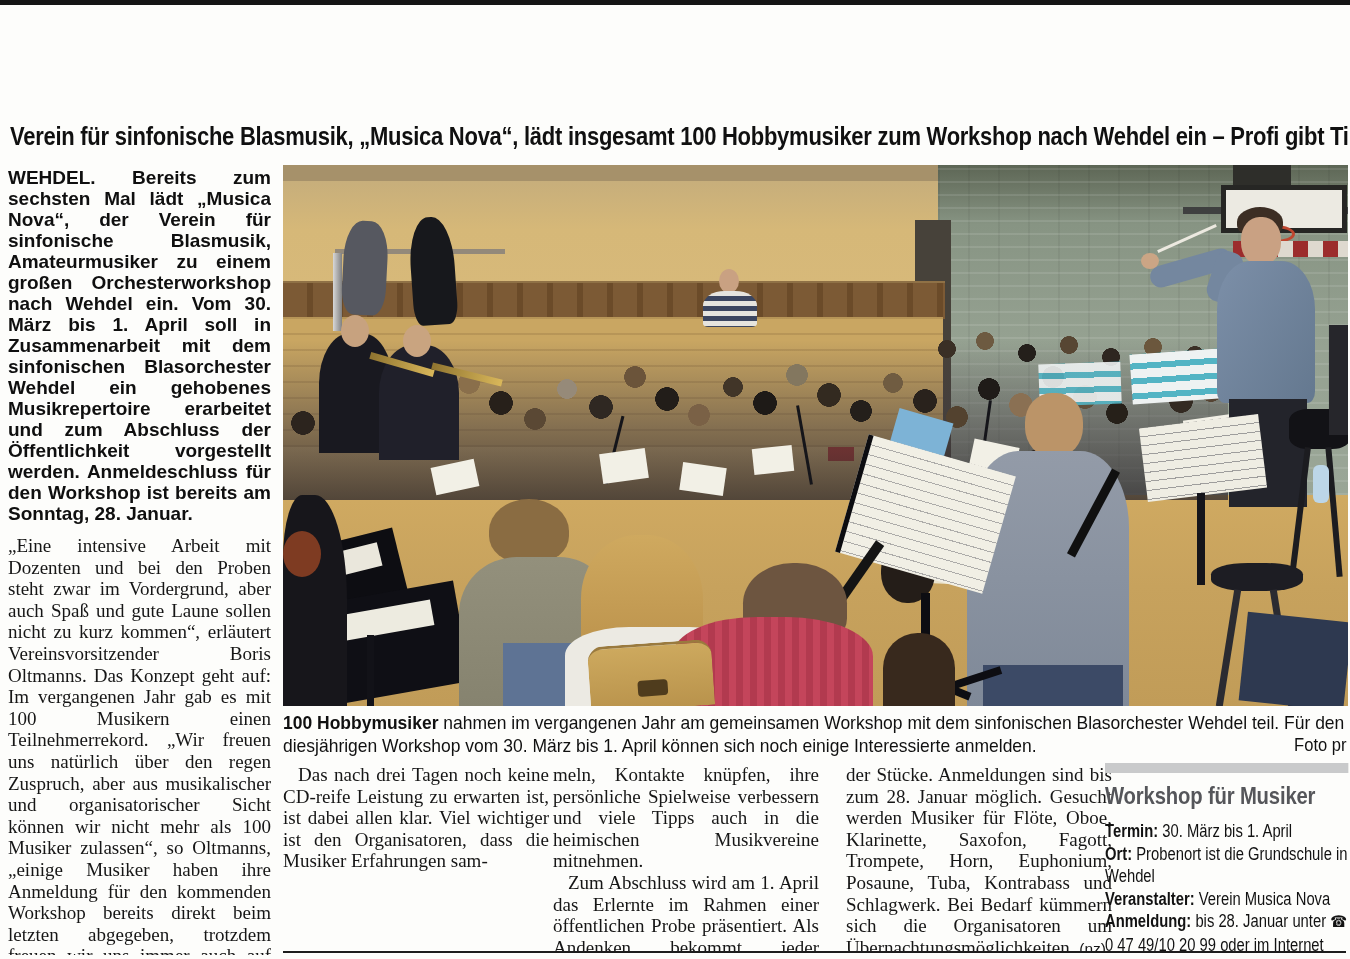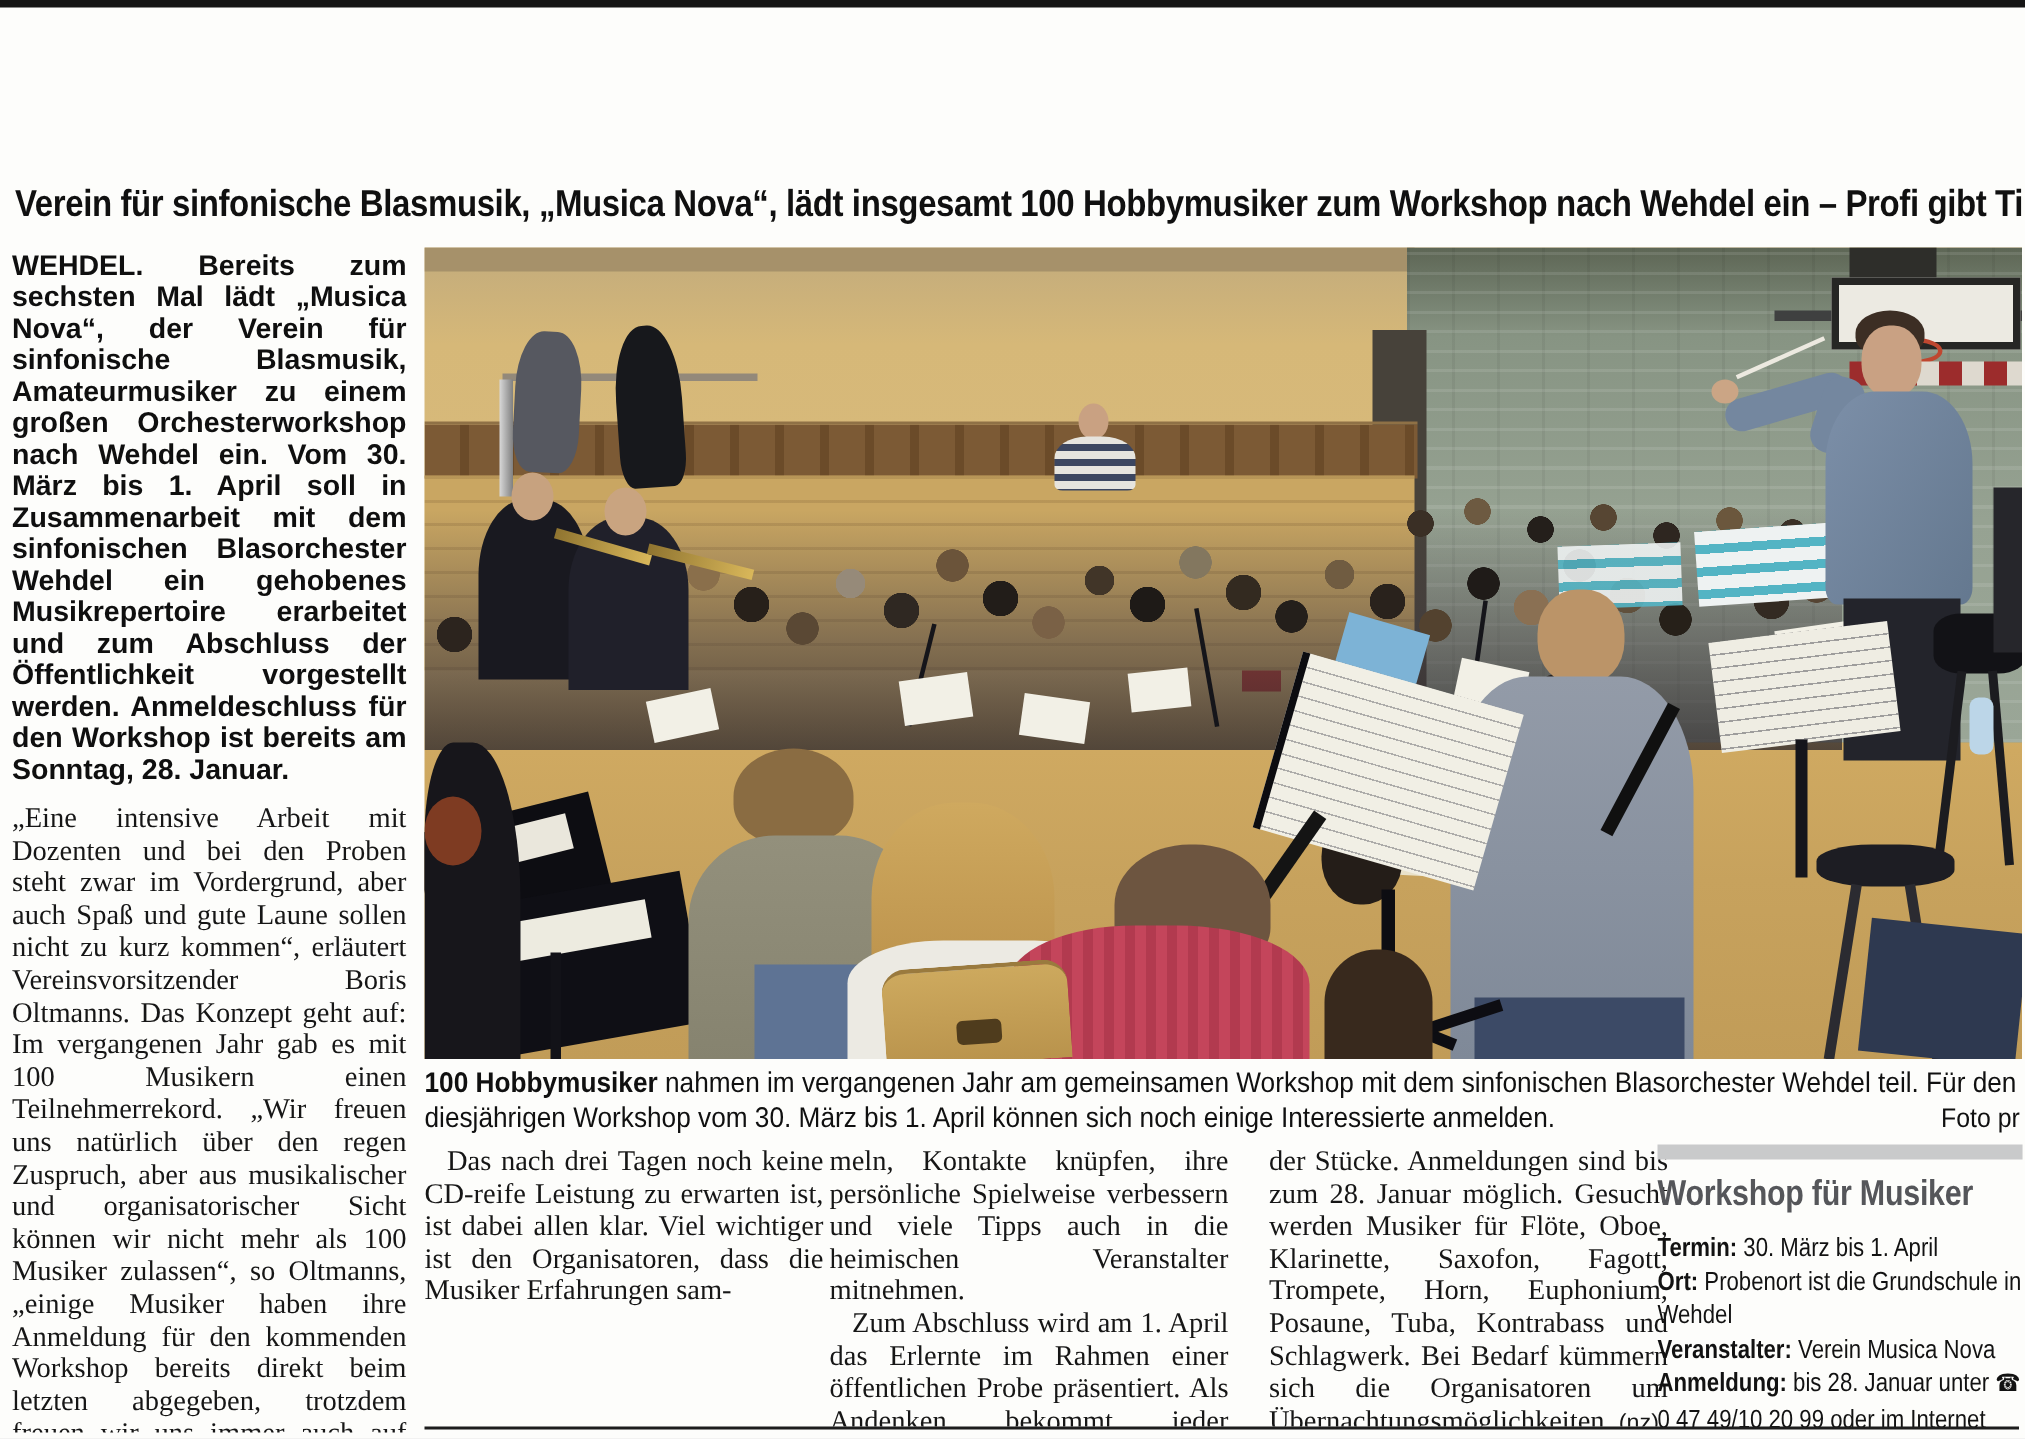--- a/index.html
+++ b/index.html
@@ -180,21 +180,21 @@
     <div class="caption">
       <span class="cap-lead">100 Hobbymusiker</span><span> nahmen im vergangenen Jahr am gemeinsamen Workshop mit dem sinfonischen Blasorchester Wehdel teil. Für den diesjährigen Workshop vom 30. März bis 1. April können sich noch einige Interessierte anmelden.</span>
       <span class="credit">Foto pr</span>
     </div>
   </div>
 
   <div class="bcol" style="left:283px;">
     <p class="serif indent">Das nach drei Tagen noch keine CD-reife Leistung zu erwarten ist, ist dabei allen klar. Viel wichtiger ist den Organisatoren, dass die Musiker Erfahrungen sam-</p>
   </div>
   <div class="bcol" style="left:553px;">
-    <p class="serif">meln, Kontakte knüpfen, ihre persönliche Spielweise verbessern und viele Tipps auch in die heimischen Veranstalter mitnehmen.</p>
+    <p class="serif">meln, Kontakte knüpfen, ihre persönliche Spielweise verbessern und viele Tipps auch in die heimischen Musikvereine mitnehmen.</p>
     <p class="serif indent">Zum Abschluss wird am 1. April das Erlernte im Rahmen einer öffentlichen Probe präsentiert. Als Andenken bekommt jeder Teilnehmer eine Aufnahme</p>
   </div>
   <div class="bcol" style="left:846px;">
     <p class="serif"><span>der Stücke. Anmeldungen sind bis zum 28. Januar möglich. Gesucht werden Musiker für Flöte, Oboe, Klarinette, Saxofon, Fagott, Trompete, Horn, Euphonium, Posaune, Tuba, Kontrabass und Schlagwerk. Bei Bedarf kümmern sich die Organisatoren um Übernachtungsmöglichkeiten.</span> <span class="nz">(nz)</span></p>
   </div>
 
   <div class="infobox">
     <div class="bar"></div>
     <h2>Workshop für Musiker</h2>
     <p><b>Termin:</b> <span>30. März bis 1. April</span></p>

